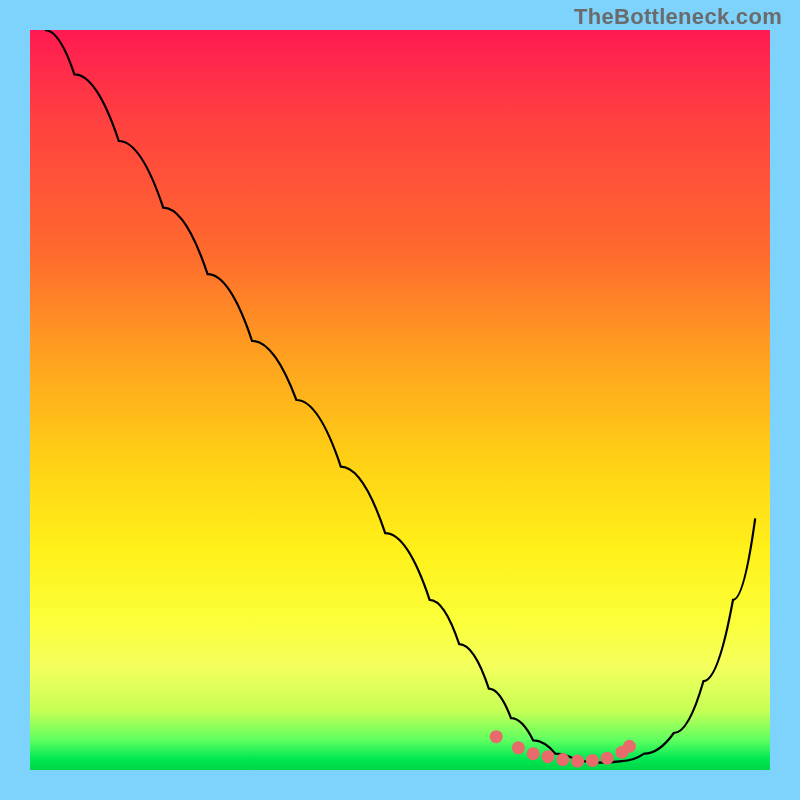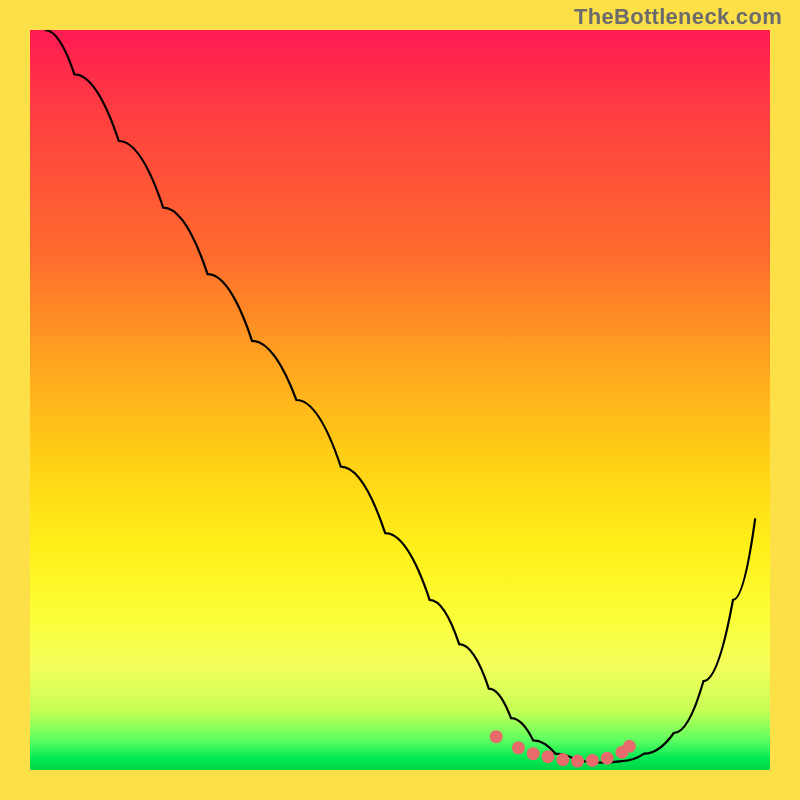--- a/index.html
+++ b/index.html
@@ -8,21 +8,21 @@
     width: 800px;
     height: 800px;
     background: #000;
     font-family: Arial, Helvetica, sans-serif;
     overflow: hidden;
   }
   .frame {
     position: relative;
     width: 800px;
     height: 800px;
-    background: #fde047;
+    background: #7dd3fc;
   }
   .watermark {
     position: absolute;
     top: 4px;
     right: 18px;
     color: #6b6b6b;
     font-size: 22px;
     font-weight: 600;
     letter-spacing: 0.3px;
     user-select: none;

